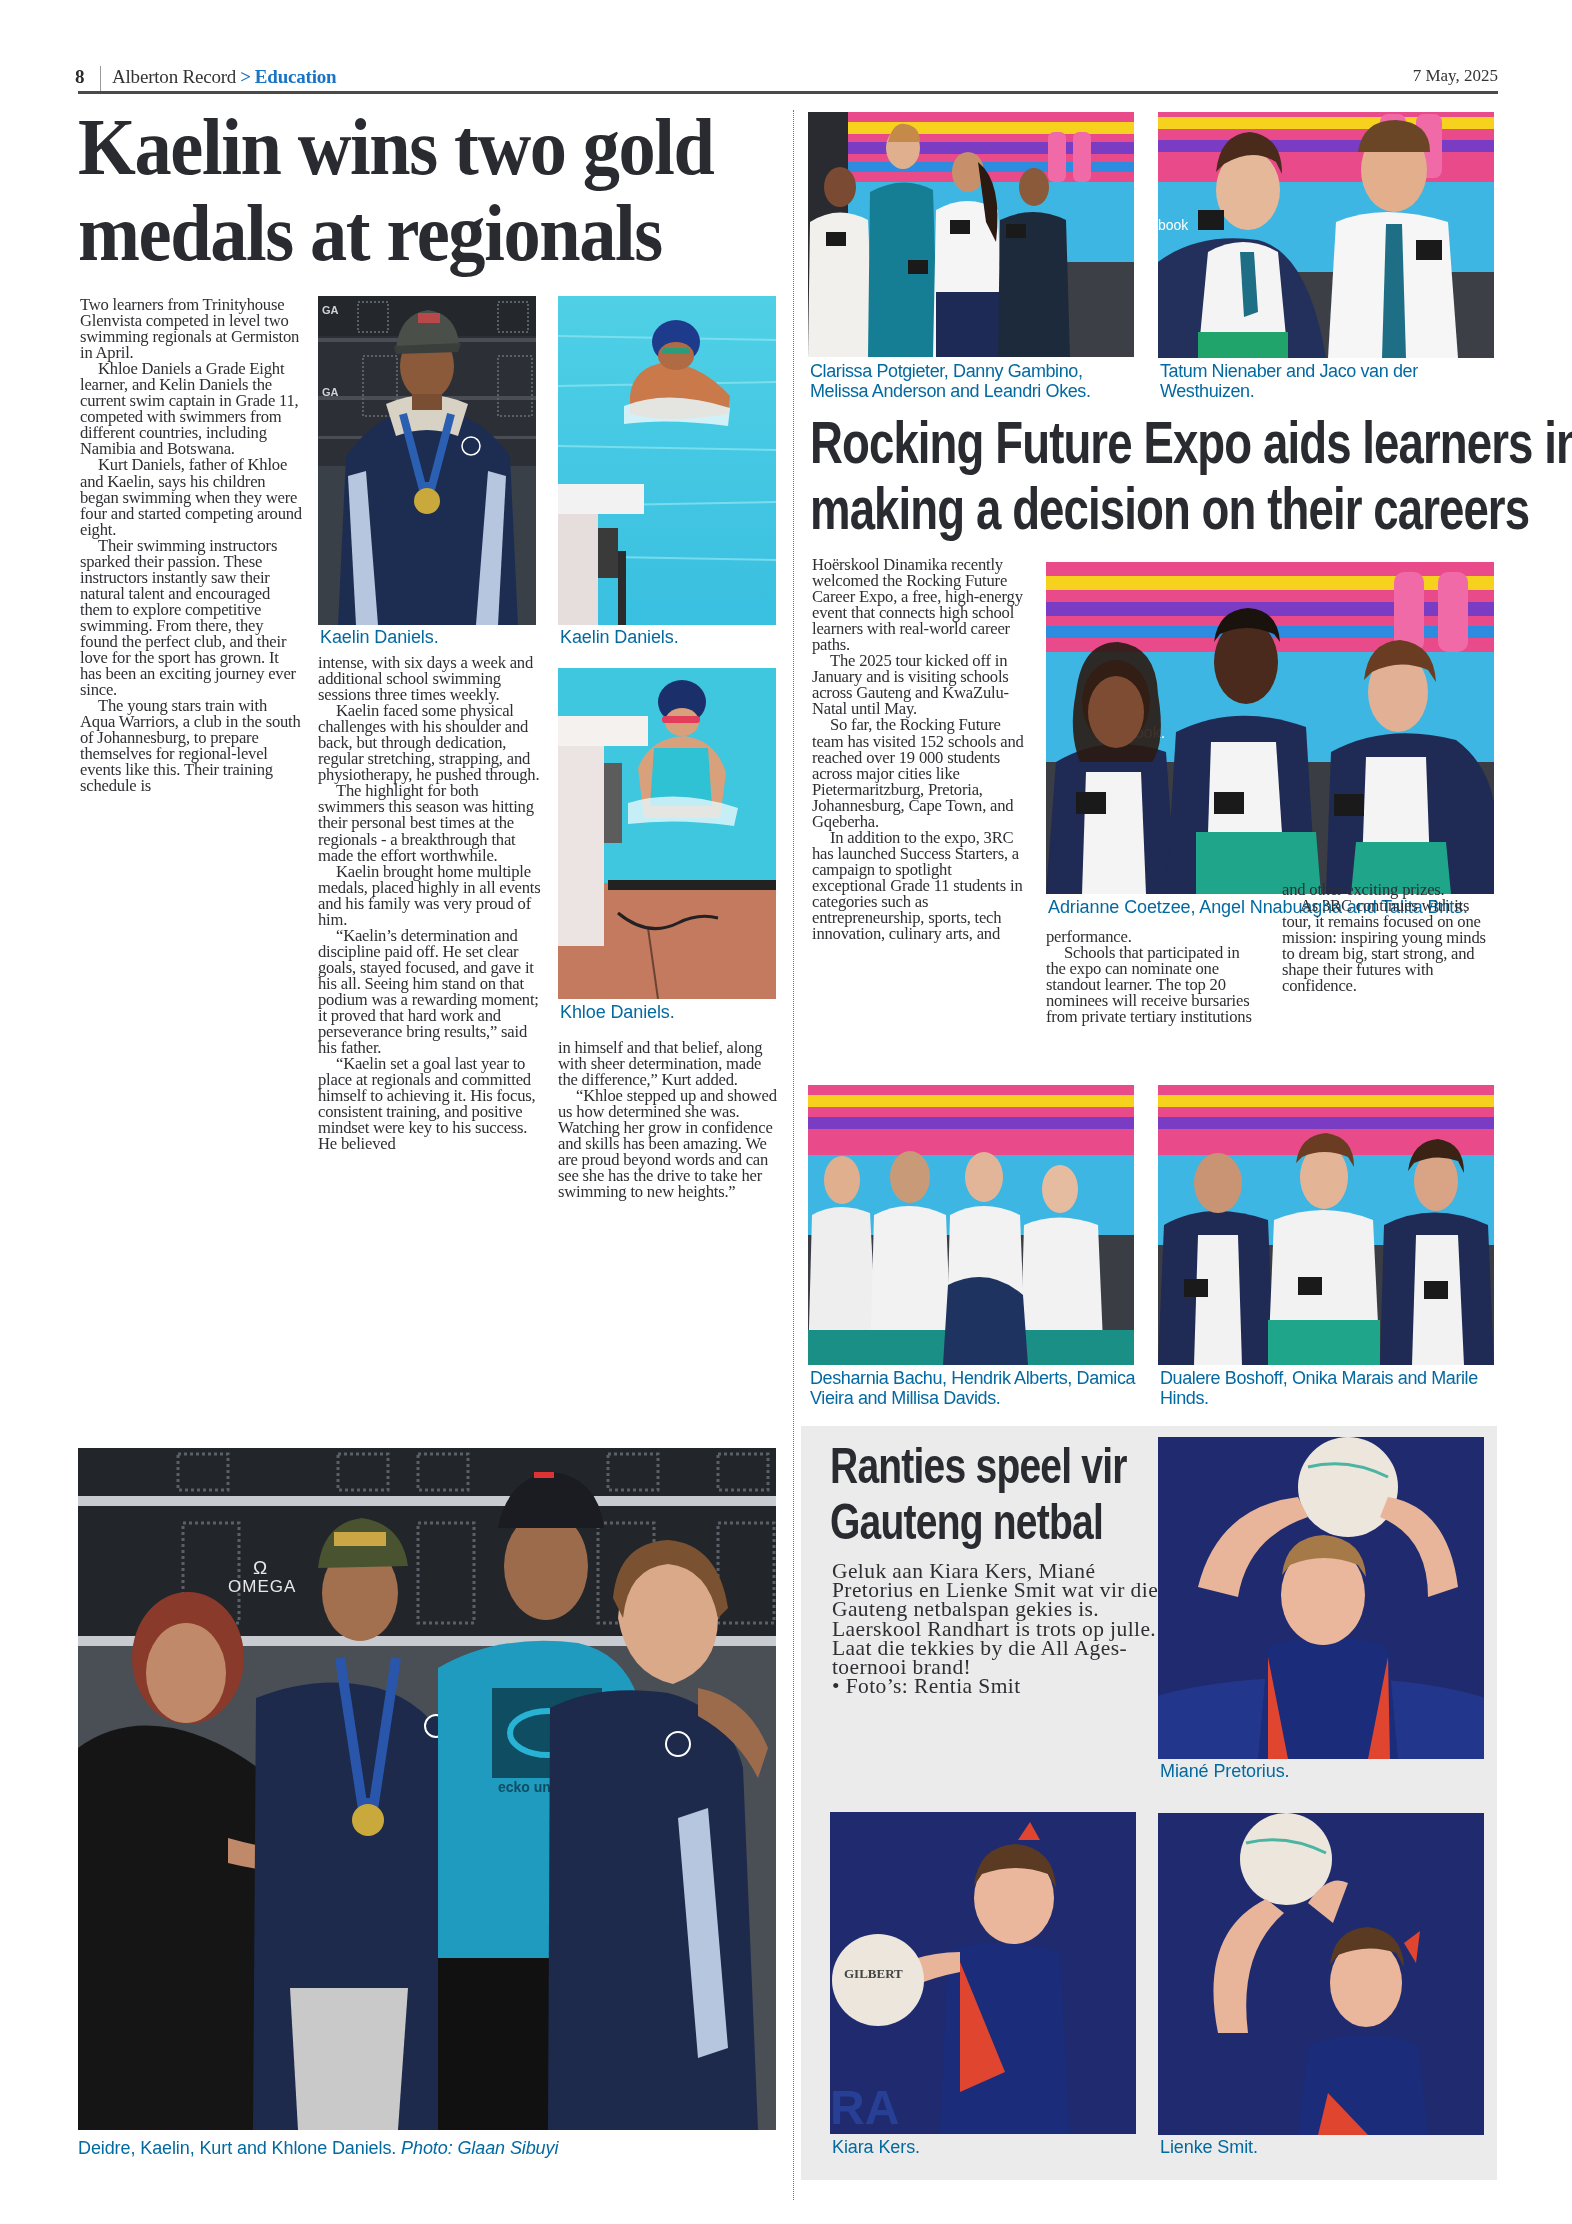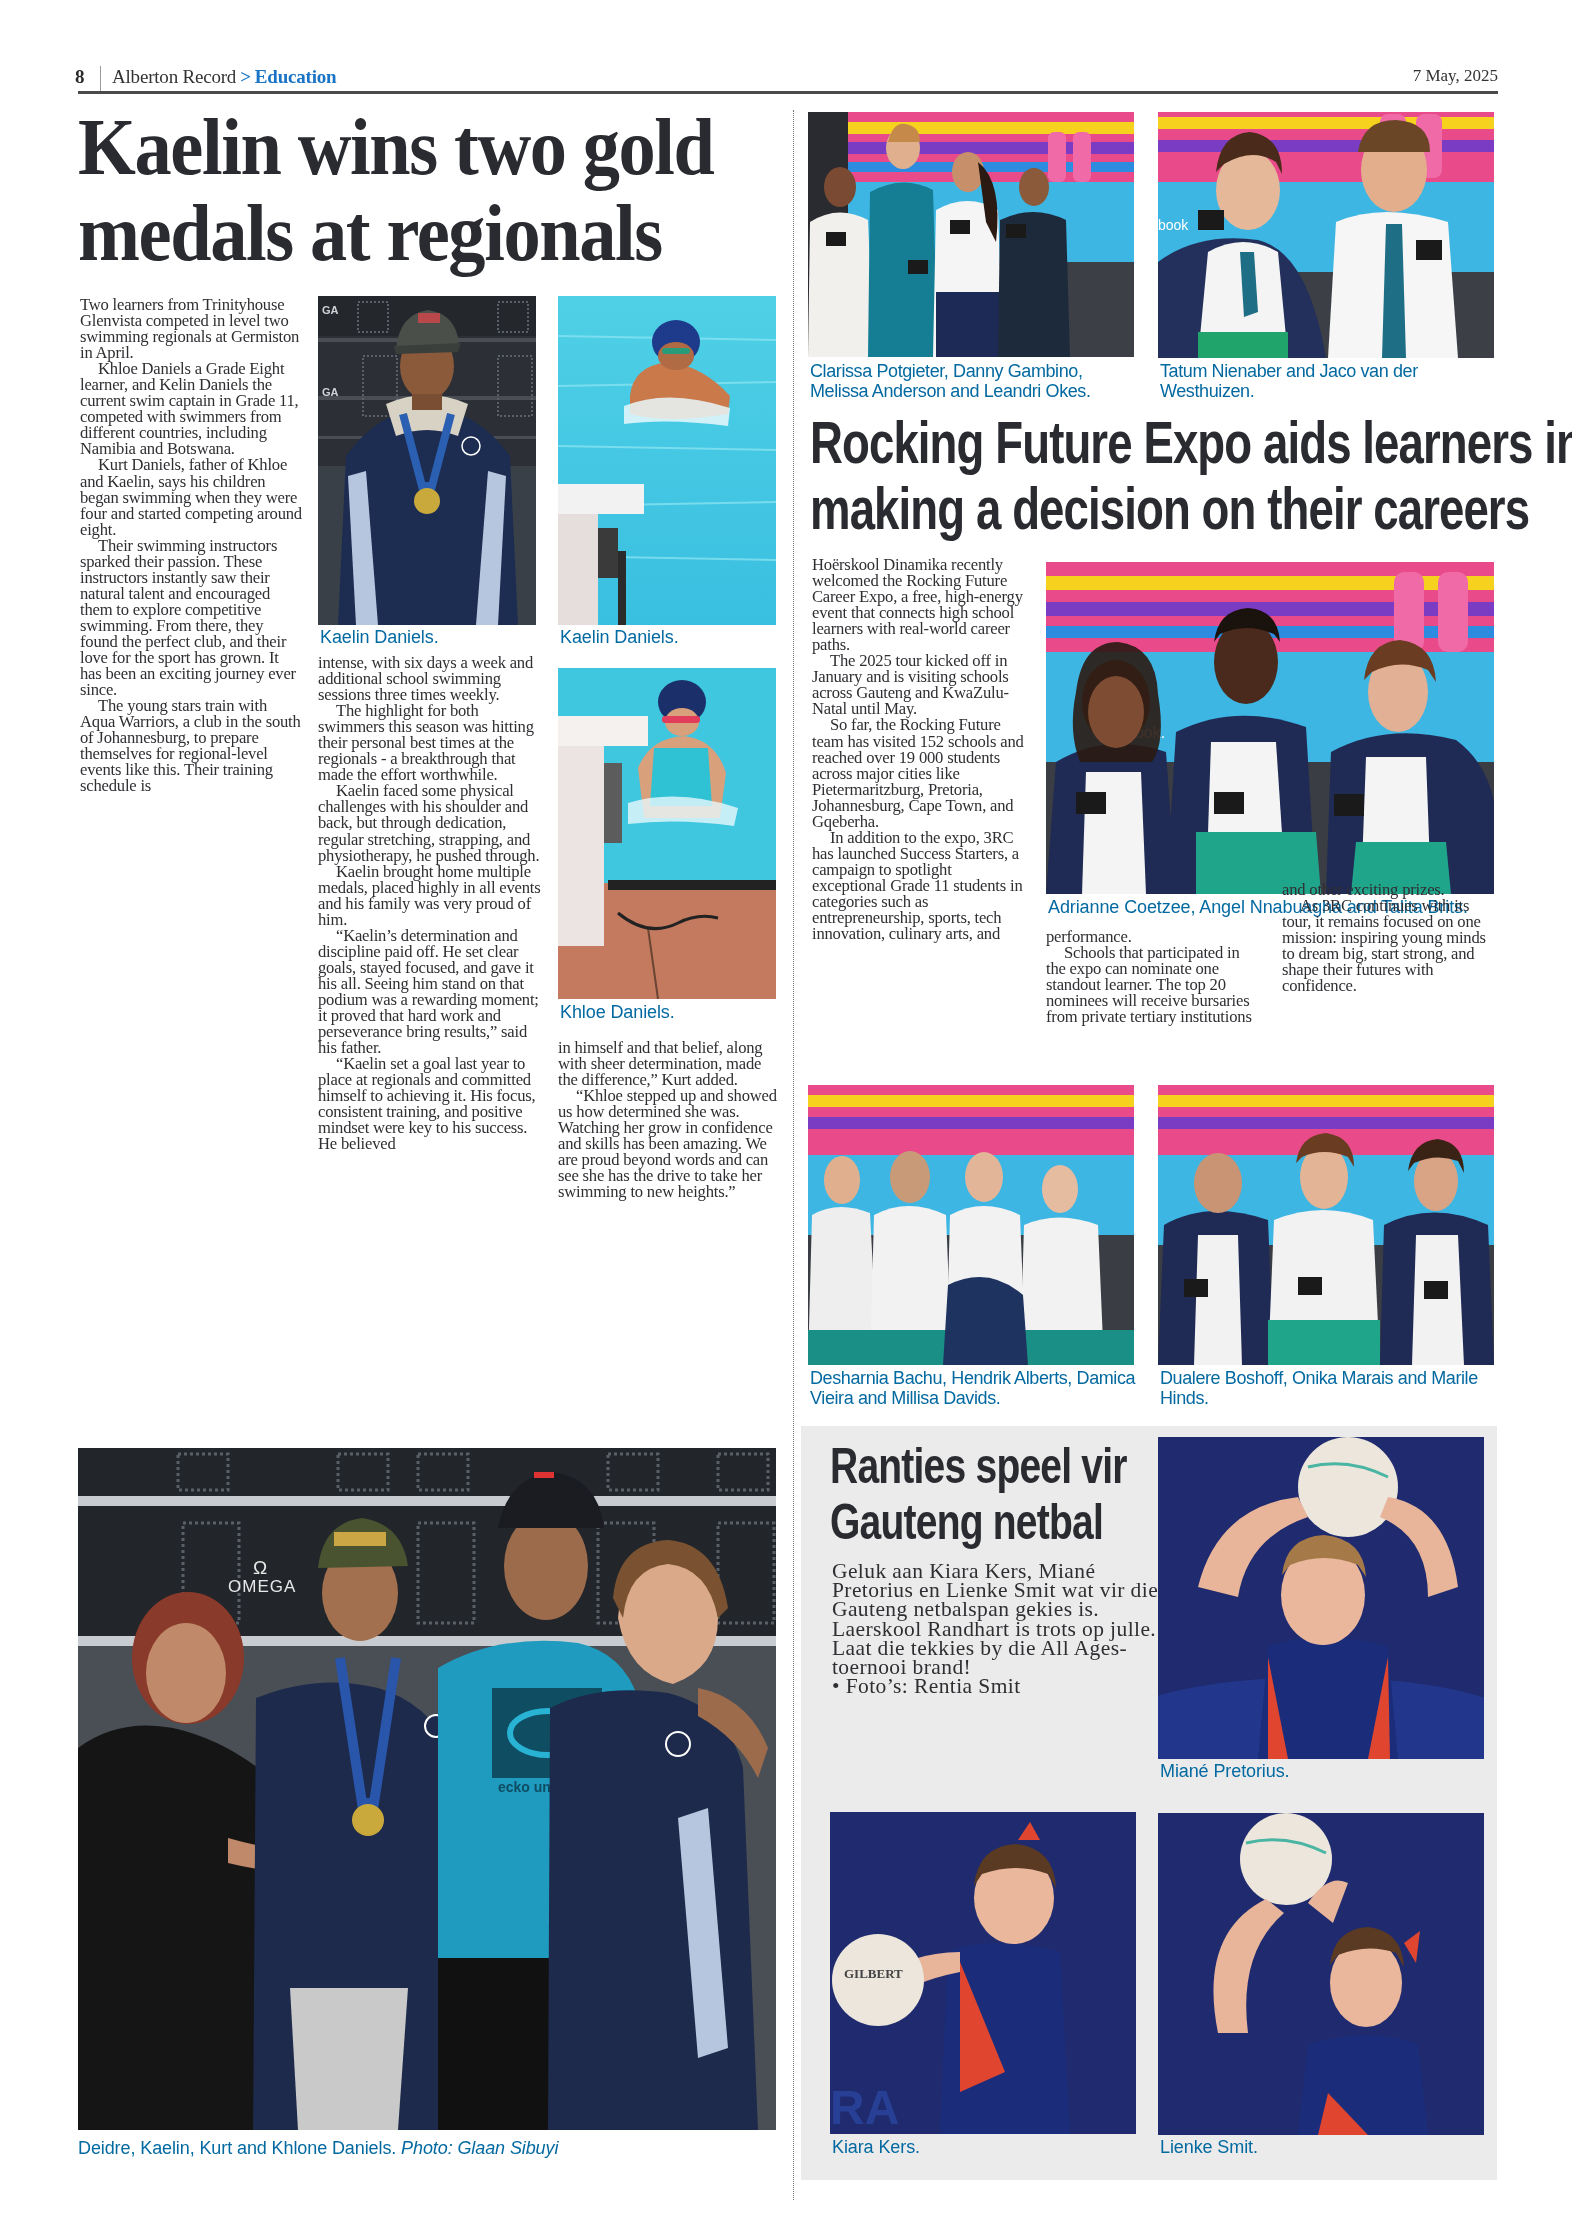--- a/index.html
+++ b/index.html
@@ -128,22 +128,22 @@
     <rect x="0" y="188" width="86" height="30" fill="#f2f2f2"></rect>
     <rect x="0" y="218" width="40" height="111" fill="#e6dedc"></rect>
     <rect x="40" y="232" width="20" height="50" fill="#3a3a3a"></rect>
     <rect x="60" y="255" width="8" height="74" fill="#2b2b2b"></rect>
   </svg>
 </div>
 <div class="abs caption" style="left:560px; top:628px;">Kaelin Daniels.</div>
 
 <div class="abs body" style="left:318px; top:655px; width:226px;">
   <p class="cont">intense, with six days a week and additional school swimming sessions three times weekly.</p>
+  <p>Kaelin faced some physical challenges with his shoulder and back, but through dedication, regular stretching, strapping, and physiotherapy, he pushed through.</p>
   <p>The highlight for both swimmers this season was hitting their personal best times at the regionals - a breakthrough that made the effort worthwhile.</p>
-  <p>Kaelin faced some physical challenges with his shoulder and back, but through dedication, regular stretching, strapping, and physiotherapy, he pushed through.</p>
   <p>Kaelin brought home multiple medals, placed highly in all events and his family was very proud of him.</p>
   <p>“Kaelin’s determination and discipline paid off. He set clear goals, stayed focused, and gave it his all. Seeing him stand on that podium was a rewarding moment; it proved that hard work and perseverance bring results,” said his father.</p>
   <p>“Kaelin set a goal last year to place at regionals and committed himself to achieving it. His focus, consistent training, and positive mindset were key to his success. He believed</p>
 </div>
 
 <div class="abs photo" style="left:558px; top:668px; width:218px; height:331px;">
   <svg viewBox="0 0 218 331" preserveAspectRatio="none">
     <rect width="218" height="331" fill="#3ec7df"></rect>
     <rect x="0" y="215" width="218" height="116" fill="#c47a5e"></rect>
     <rect x="50" y="212" width="168" height="10" fill="#222"></rect>

